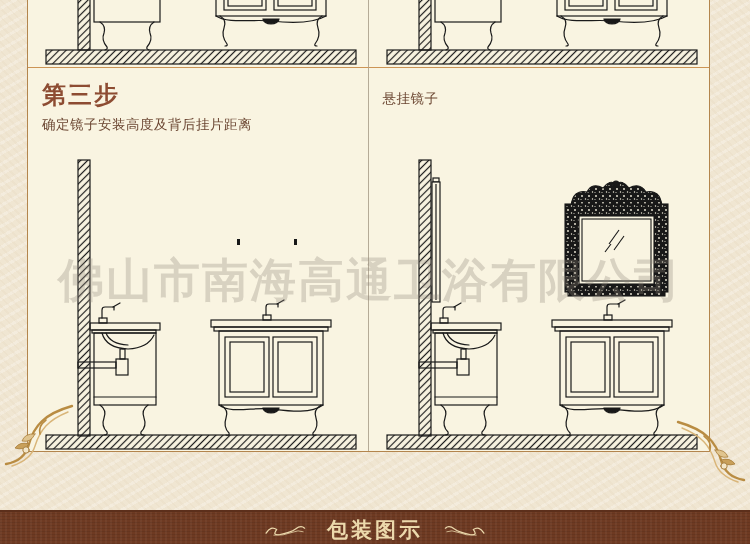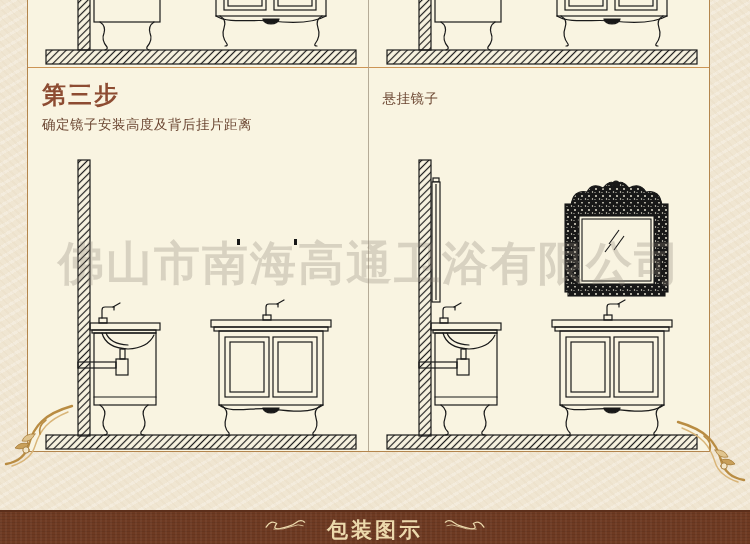--- a/index.html
+++ b/index.html
@@ -18,35 +18,35 @@
     display:grid; grid-template-columns:1fr 1fr; grid-template-rows:68px 1fr;
   }
   .cell { position:relative; overflow:hidden; }
   .cell.top { border-bottom:1px solid #cc9455; }
   .cell.left { border-right:1px solid #b5ab97; }
   .panel-text { position:absolute; left:14px; top:14px; z-index:2; }
   .step-title { font-size:24px; font-weight:bold; color:#8d4c32; letter-spacing:2px; line-height:1.1; }
   .step-desc { margin-top:7px; font-size:13.5px; color:#6b4632; line-height:1.45; letter-spacing:0.5px; }
   .diagram { position:absolute; left:0; top:0; }
   .watermark {
-    position:absolute; left:30px; top:233px; width:680px; z-index:5;
+    position:absolute; left:30px; top:250px; width:680px; z-index:5;
     text-align:center; font-size:46px; font-weight:bold; white-space:nowrap;
     color:#8f867a; opacity:0.30; letter-spacing:2px; pointer-events:none;
   }
   .corner-ornament { position:absolute; z-index:6; }
   .corner-ornament.bl { left:2px; top:398px; }
   .corner-ornament.br { right:2px; top:414px; transform:scaleX(-1); }
   .banner {
     position:absolute; left:0; bottom:0; width:750px; height:34px;
     background:#6e3a22;
     background-image:
       repeating-linear-gradient(0deg, rgba(0,0,0,0.08) 0 1px, rgba(0,0,0,0) 1px 3px),
       repeating-linear-gradient(90deg, rgba(255,255,255,0.04) 0 2px, rgba(0,0,0,0) 2px 5px);
     border-top:2px solid #5c2f1b;
-    display:flex; align-items:flex-start; justify-content:center; gap:12px;
+    display:flex; align-items:center; justify-content:center; gap:12px;
   }
   .banner-label { font-size:21px; font-weight:bold; color:#ecd9ac; letter-spacing:3px; padding-top:4px; }
   .swirl { padding-top:6px; }
   .swirl.right { transform:scaleX(-1); }
 </style>
 </head>
 <body>
 
 <svg width="0" height="0" style="position:absolute" aria-hidden="true">
   <defs>

